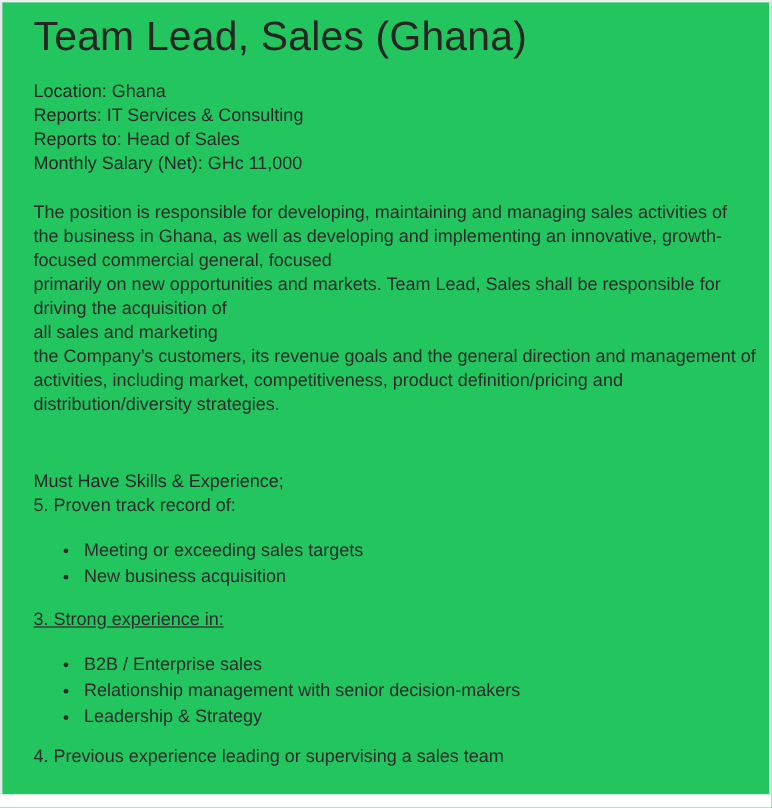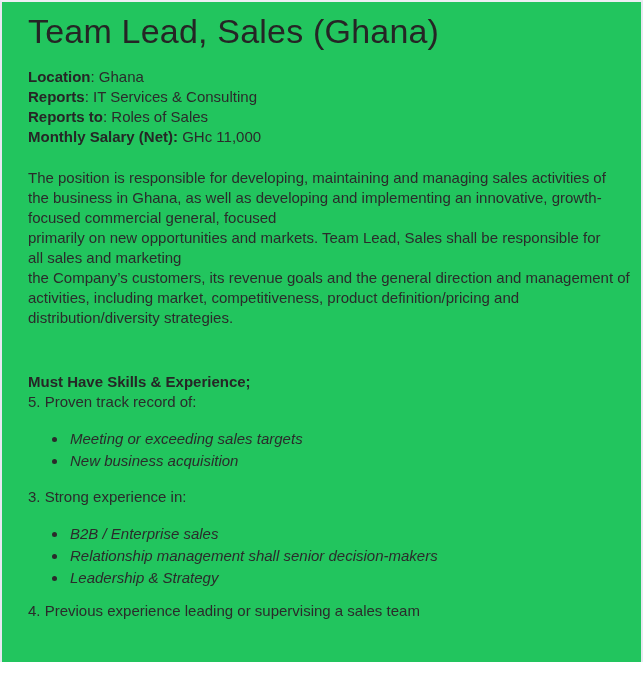--- a/index.html
+++ b/index.html
@@ -33,74 +33,74 @@
     letter-spacing: 0.2px;
   }
   .para, .meta, .single {
     font-size: 15px;
     line-height: 20px;
     margin: 0;
     color: #2b2b2b;
   }
   .meta { margin-top: 15px; }
   .line { display: block; }
-  strong { font-weight: 700; color: #262626; margin-top: 44px; }
+  strong { font-weight: 400; color: #262626; margin-top: 44px; }
   .roles { margin-top: 21px; }
   .must { margin-top: 38px; }
   ul.bullets {
     margin: 16px 0 0 0;
     padding: 0 0 0 40px;
     font-size: 15px;
   }
   ul.bullets li {
     line-height: 22px;
     padding-left: 2px;
-    font-style: italic;
   }
-  .single.item3 { margin-top: 15px; }
+  .single.item3 { margin-top: 15px; text-decoration: underline; }
   .single.item4 { margin-top: 12px; }
 </style>
 </head>
 <body>
 
 <div class="card">
 
   <h1 class="title">Team Lead, Sales (Ghana)</h1>
 
   <p class="meta">
     <span class="line"><strong>Location</strong><span>: Ghana</span></span>
     <span class="line"><strong>Reports</strong><span>: IT Services &amp; Consulting</span></span>
-    <span class="line"><strong>Reports to</strong><span>: Roles of Sales</span></span>
+    <span class="line"><strong>Reports to</strong><span>: Head of Sales</span></span>
     <span class="line"><strong>Monthly Salary (Net):</strong><span> GHc 11,000</span></span>
   </p>
 
   <p class="para roles">
     <span class="line">The position is responsible for developing, maintaining and managing sales activities of</span>
     <span class="line">the business in Ghana, as well as developing and implementing an innovative, growth-</span>
     <span class="line">focused commercial general, focused</span>
     <span class="line">primarily on new opportunities and markets. Team Lead, Sales shall be responsible for</span>
+    <span class="line">driving the acquisition of</span>
     <span class="line">all sales and marketing</span>
     <span class="line">the Company’s customers, its revenue goals and the general direction and management of</span>
     <span class="line">activities, including market, competitiveness, product definition/pricing and</span>
     <span class="line">distribution/diversity strategies.</span>
   </p>
 
   <p class="para must">
     <strong class="line">Must Have Skills &amp; Experience;</strong>
     <span class="line">5. Proven track record of:</span>
   </p>
 
   <ul class="bullets">
     <li>Meeting or exceeding sales targets</li>
     <li>New business acquisition</li>
   </ul>
 
   <p class="single item3">3. Strong experience in:</p>
 
   <ul class="bullets">
     <li>B2B / Enterprise sales</li>
-    <li>Relationship management shall senior decision-makers</li>
+    <li>Relationship management with senior decision-makers</li>
     <li>Leadership &amp; Strategy</li>
   </ul>
 
   <p class="single item4">4. Previous experience leading or supervising a sales team</p>
 
 </div>
 
 </body></html>

